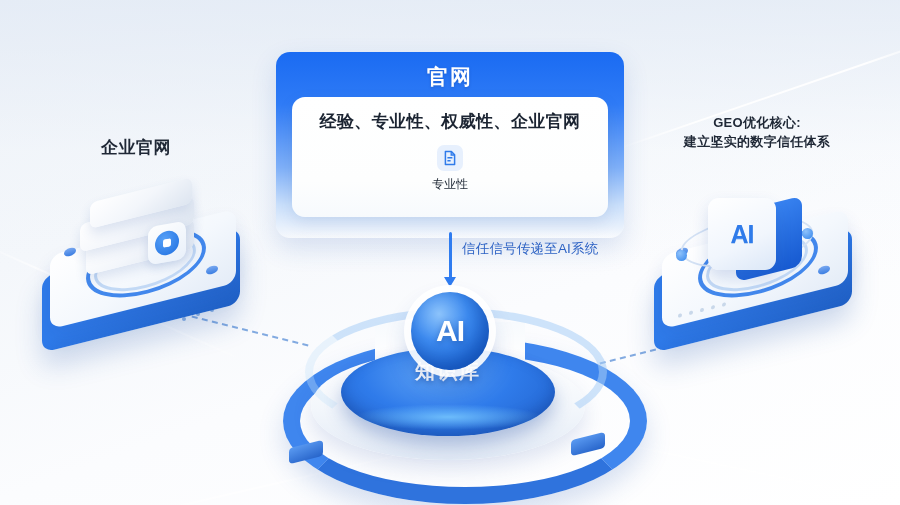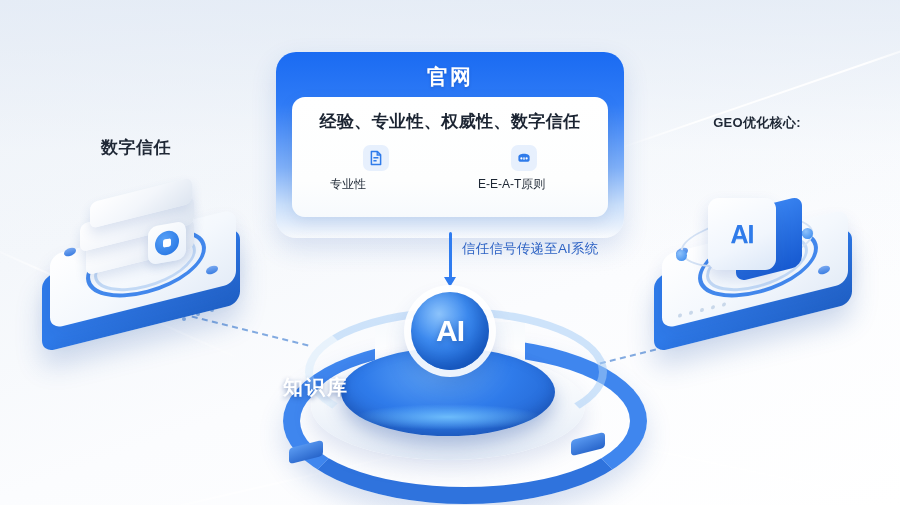--- a/index.html
+++ b/index.html
@@ -31,21 +31,21 @@
     font-size:17px;font-weight:bold;color:#1f2836;letter-spacing:.5px;
   }
   #right-label{
     position:absolute;left:632px;top:114px;width:250px;text-align:center;
     font-size:13px;font-weight:bold;color:#1f2836;line-height:1.45;letter-spacing:.3px;
   }
 
   
   #card{
     position:absolute;left:276px;top:52px;width:348px;height:186px;
-    border-radius:20px;
+    border-radius:14px;
     background:linear-gradient(180deg,#1a6bf2 0%,#2f7bf6 28%,#7fb0f8 62%,#c9dffb 82%,#e7f0fc 94%,rgba(239,245,252,0) 100%);
     box-shadow:0 10px 26px rgba(40,90,180,.16);
   }
   #card-title{
     position:absolute;left:0;top:11px;width:100%;text-align:center;
     color:#fff;font-size:21px;font-weight:bold;letter-spacing:2px;
     text-shadow:0 1px 3px rgba(0,40,110,.25);
   }
   #card-inner{
     position:absolute;left:16px;top:45px;width:316px;height:120px;
@@ -53,21 +53,21 @@
     border-radius:13px;box-shadow:0 6px 16px rgba(30,70,150,.12);
   }
   #card-heading{
     position:absolute;left:0;top:13px;width:100%;text-align:center;
     font-size:17px;font-weight:bold;color:#1b2432;letter-spacing:.4px;white-space:nowrap;
   }
   #features{
     position:absolute;left:10px;top:48px;width:296px;
     display:flex;justify-content:space-around;align-items:flex-start;
   }
-  .feat{width:92px;}
+  .feat{width:92px;text-align:center;}
   .feat .ico{
     width:26px;height:26px;margin:0 auto 5px;border-radius:7px;
     background:#e7f0fd;display:flex;align-items:center;justify-content:center;
   }
   .feat .ico svg{display:block;}
   .feat .cap{font-size:12px;color:#1d2734;font-weight:500;white-space:nowrap;}
 
   
   #flow{position:absolute;left:449px;top:232px;width:3px;height:46px;
     background:linear-gradient(180deg,#2f7cf0,#2f7cf0);border-radius:2px;}
@@ -139,21 +139,21 @@
   .hub-outer-cut{position:absolute;left:92px;top:36px;width:150px;height:40px;
     background:linear-gradient(180deg,#f7fafd,#ffffff);}
   .hub-white{position:absolute;left:28px;top:66px;width:274px;height:108px;border-radius:50%;
     background:linear-gradient(180deg,#ffffff 0%,#f2f6fb 55%,#e2eaf5 100%);
     box-shadow:0 10px 20px rgba(40,80,160,.14);}
   .hub-disc{position:absolute;left:58px;top:62px;width:214px;height:88px;border-radius:50%;
     background:radial-gradient(ellipse at 45% 30%,#5ea3f6 0%,#2f7bea 45%,#1f5fc9 100%);
     box-shadow:0 10px 18px rgba(25,70,160,.3), inset 0 -6px 14px rgba(12,50,130,.35);}
   .hub-disc-glow{position:absolute;left:70px;top:118px;width:190px;height:26px;border-radius:50%;
     background:radial-gradient(ellipse,rgba(120,200,255,.85),rgba(120,200,255,0) 70%);}
-  #hub-label{position:absolute;left:0;top:88px;width:330px;text-align:left;
+  #hub-label{position:absolute;left:0;top:72px;width:330px;text-align:center;
     color:#ffffff;font-size:20px;font-weight:bold;letter-spacing:2px;
     text-shadow:0 2px 5px rgba(10,50,130,.45);}
   .glass-arc{position:absolute;left:22px;top:22px;width:286px;height:112px;border-radius:50%;
     border:8px solid rgba(168,206,246,.55);border-bottom-color:transparent;
     border-left-color:rgba(200,226,250,.35);}
   .foot{position:absolute;width:34px;height:16px;border-radius:4px;
     background:linear-gradient(170deg,#5b9bf2,#2663c9);transform:skewY(-14deg);}
 
   
   #ai-sphere{position:absolute;left:411px;top:292px;width:78px;height:78px;border-radius:50%;
@@ -169,55 +169,45 @@
 
 <div id="scene">
 
   <div class="vfade"></div>
   <div class="seam s1"></div>
   <div class="seam s2"></div>
   <div class="seam s3"></div>
   <div class="seam s4"></div>
 
 
-  <div id="left-label">数字信任</div>
+  <div id="left-label">企业官网</div>
 
   <div id="right-label">
     <div>GEO优化核心:</div>
+    <div>建立坚实的数字信任体系</div>
   </div>
 
   <div id="card">
     <div id="card-title">官网</div>
     <div id="card-inner">
-      <div id="card-heading">经验、专业性、权威性、数字信任</div>
+      <div id="card-heading">经验、专业性、权威性、企业官网</div>
       <div id="features">
 
         <div class="feat">
           <div class="ico">
             <svg width="16" height="16" viewBox="0 0 16 16">
               <path d="M3.4 1.6h6l3.2 3.2v9.6H3.4z" fill="none" stroke="#2f7bea" stroke-width="1.5" stroke-linejoin="round"></path>
               <path d="M9.2 1.8v3.2h3.2" fill="none" stroke="#2f7bea" stroke-width="1.3"></path>
               <rect x="5.3" y="7" width="5.2" height="1.5" rx=".6" fill="#2f7bea"></rect>
               <rect x="5.3" y="10" width="3.4" height="1.5" rx=".6" fill="#2f7bea"></rect>
             </svg>
           </div>
           <div class="cap">专业性</div>
         </div>
 
-        <div class="feat">
-          <div class="ico">
-            <svg width="16" height="16" viewBox="0 0 16 16">
-              <path d="M2.4 6.4c0-1.2 2.5-2.6 5.6-2.6s5.6 1.4 5.6 2.6v3.6c0 1.1-1 1.8-2.2 1.8H4.6c-1.2 0-2.2-.7-2.2-1.8z" fill="#2f7bea"></path>
-              <circle cx="5.4" cy="8.4" r="1.1" fill="#fff"></circle>
-              <circle cx="10.6" cy="8.4" r="1.1" fill="#fff"></circle>
-              <rect x="7.3" y="7.2" width="1.4" height="2.6" rx=".6" fill="#fff"></rect>
-            </svg>
-          </div>
-          <div class="cap">E-E-A-T原则</div>
-        </div>
 
 
       </div>
     </div>
   </div>
 
   <div id="flow"></div>
   <div id="flow-label">信任信号传递至AI系统</div>
 
   <div class="dash left"></div>

